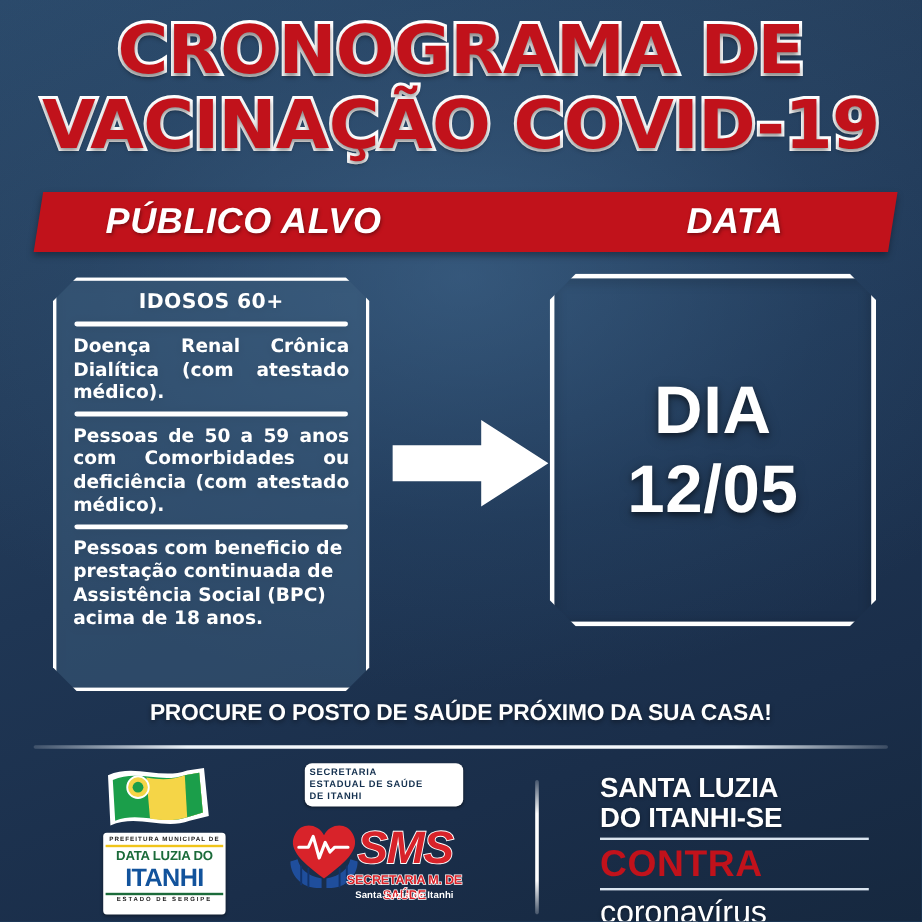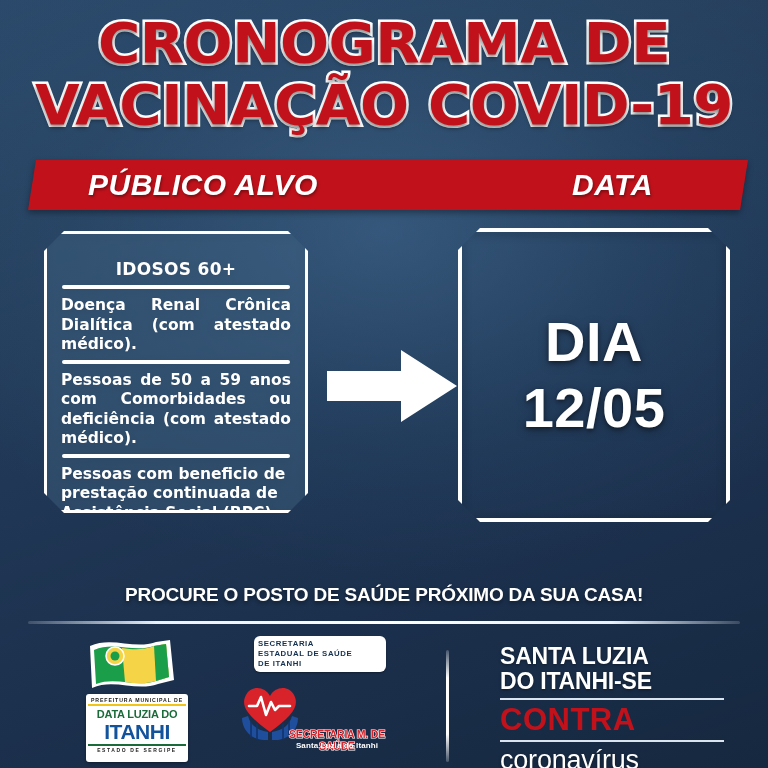--- a/index.html
+++ b/index.html
@@ -61,26 +61,26 @@
     letter-spacing: 0.5px;
     text-shadow: 1px 2px 3px rgba(0,0,0,0.35);
   }
   .lbl-publico { left: 56px; }
   .lbl-data { left: 540px; }
 
   
   .audience-box {
     position:absolute;
     left: 44px; top: 231px;
-    width: 264px; height: 282px;
+    width: 264px; height: 345px;
     background: rgba(75,114,152,0.40);
     border: 3px solid #ffffff;
     clip-path: polygon(20px 0, calc(100% - 20px) 0, 100% 20px, 100% calc(100% - 20px),
                        calc(100% - 20px) 100%, 20px 100%, 0 calc(100% - 20px), 0 20px);
-    padding: 25px 12px 8px 12px;
+    padding: 8px 12px 8px 12px;
     filter: drop-shadow(0 2px 4px rgba(0,0,0,0.3));
   }
   .audience-title {
     text-align:center;
     color:#ffffff;
     font-weight:700;
     font-size: 17px;
     letter-spacing: 0.3px;
     margin-bottom: 6px;
     font-family: "DejaVu Sans", sans-serif;
@@ -313,20 +313,21 @@
         <div>DE ITANHI</div>
       </div>
       <div class="sms-body">
         <svg width="64" height="62" viewBox="0 0 64 62" style="position:absolute;left:2px;top:4px;">
           <path d="M32,50 C10,34 2,24 8,13 C13,3 27,4 32,14 C37,4 51,3 56,13 C62,24 54,34 32,50 Z" fill="#d8232a"></path>
           <polyline points="11,24 19,24 23,15 28,33 33,20 37,28 41,24 52,24" fill="none" stroke="#ffffff" stroke-width="2.6" stroke-linejoin="round" stroke-linecap="round"></polyline>
           <path d="M4,36 C4,48 14,58 26,58 L30,58 L30,50 C18,48 12,42 10,34 Z" fill="#1f4e9c"></path>
           <path d="M60,36 C60,48 50,58 38,58 L34,58 L34,50 C46,48 52,42 54,34 Z" fill="#1f4e9c"></path>
           <path d="M13,40 L13,55 M19,42 L19,57 M45,42 L45,57 M51,40 L51,55" stroke="#12336b" stroke-width="1.6" stroke-linecap="round" fill="none"></path>
         </svg>
+        <div class="sms-word">SMS</div>
         <div class="sms-sub1">SECRETARIA M. DE SAÚDE</div>
         <div class="sms-sub2">Santa Luzia do Itanhi</div>
       </div>
     </div>
 
     <div class="v-divider"></div>
 
     <div class="campaign">
       <div class="camp-city">SANTA LUZIA</div>
       <div class="camp-city">DO ITANHI-SE</div>

